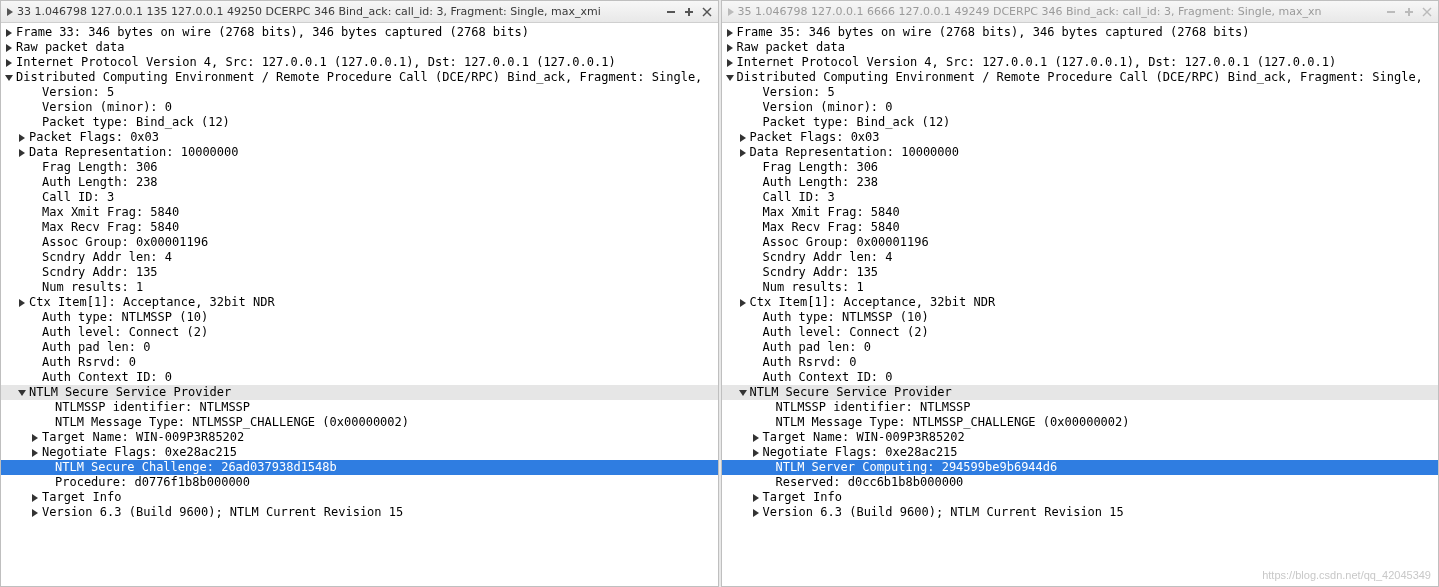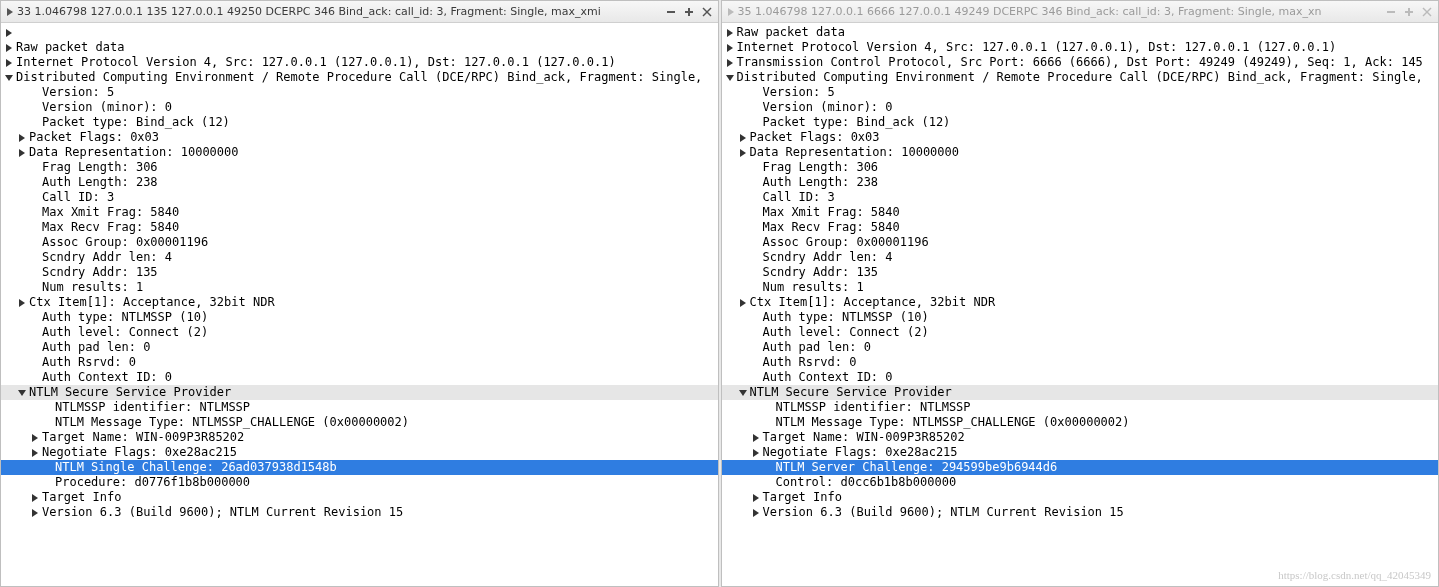--- a/index.html
+++ b/index.html
@@ -13,21 +13,21 @@
   .winbtn { width:14px; height:14px; margin-left:4px; display:flex; align-items:center; justify-content:center; color:#666; cursor:pointer; }
   .winbtn svg { width:10px; height:10px; }
   .tree { flex:1 1 auto; overflow:hidden; padding:2px 0; }
   .row { display:flex; align-items:center; height:15px; white-space:nowrap; cursor:default; }
   .row.selected { background:#2f7de1; color:#fff; }
   .row.expanded-hdr { background:#e6e6e6; }
   .tw { width:12px; height:12px; display:inline-flex; align-items:center; justify-content:center; flex:0 0 12px; }
   .tw svg { width:8px; height:8px; }
   .sp { display:inline-block; flex:0 0 auto; }
   .label { padding-left:1px; }
-  .watermark { position:fixed; right:8px; bottom:4px; font-family:Liberation Serif, serif; font-size:11px; color:#c8c8c8; pointer-events:none; }
+  .watermark { position:fixed; right:8px; bottom:4px; font-family:Liberation Sans, sans-serif; font-size:11px; color:#c8c8c8; pointer-events:none; }
 </style>
 </head>
 <body>
 
 <div class="panes">
   <div class="pane">
     <div class="titlebar">
       <span class="tw">
           <svg viewBox="0 0 8 8">
             <polygon points="0,0 0,8 6,4" fill="#555"></polygon>
@@ -53,20 +53,21 @@
         </span>
     </div>
     <div class="tree" id="tree-0">
         <div class="row">
           <span class="sp" style="width: 2px;"></span>
           <span class="tw">
             <svg viewBox="0 0 8 8">
               <polygon points="1,0 1,8 7,4" fill="#333"></polygon>
             </svg>
           </span>
+          <span class="label">Frame 33: 346 bytes on wire (2768 bits), 346 bytes captured (2768 bits)</span>
         </div>
         <div class="row">
           <span class="sp" style="width: 2px;"></span>
           <span class="tw">
             <svg viewBox="0 0 8 8">
               <polygon points="1,0 1,8 7,4" fill="#333"></polygon>
             </svg>
           </span>
           <span class="label">Raw packet data</span>
         </div>
@@ -233,21 +234,21 @@
           <span class="tw">
             <svg viewBox="0 0 8 8">
               <polygon points="1,0 1,8 7,4" fill="#333"></polygon>
             </svg>
           </span>
           <span class="label">Negotiate Flags: 0xe28ac215</span>
         </div>
         <div class="row selected">
           <span class="sp" style="width: 41px;"></span>
           <span class="tw"></span>
-          <span class="label">NTLM Single Challenge: 26ad037938d1548b</span>
+          <span class="label">NTLM Secure Challenge: 26ad037938d1548b</span>
         </div>
         <div class="row">
           <span class="sp" style="width: 41px;"></span>
           <span class="tw"></span>
           <span class="label">Procedure: d0776f1b8b000000</span>
         </div>
         <div class="row">
           <span class="sp" style="width: 28px;"></span>
           <span class="tw">
             <svg viewBox="0 0 8 8">
@@ -294,44 +295,44 @@
         </span>
     </div>
     <div class="tree" id="tree-1">
         <div class="row">
           <span class="sp" style="width: 2px;"></span>
           <span class="tw">
             <svg viewBox="0 0 8 8">
               <polygon points="1,0 1,8 7,4" fill="#333"></polygon>
             </svg>
           </span>
+          <span class="label">Frame 35: 346 bytes on wire (2768 bits), 346 bytes captured (2768 bits)</span>
+        </div>
+        <div class="row">
+          <span class="sp" style="width: 2px;"></span>
+          <span class="tw">
+            <svg viewBox="0 0 8 8">
+              <polygon points="1,0 1,8 7,4" fill="#333"></polygon>
+            </svg>
+          </span>
           <span class="label">Raw packet data</span>
         </div>
         <div class="row">
           <span class="sp" style="width: 2px;"></span>
           <span class="tw">
             <svg viewBox="0 0 8 8">
               <polygon points="1,0 1,8 7,4" fill="#333"></polygon>
             </svg>
           </span>
           <span class="label">Internet Protocol Version 4, Src: 127.0.0.1 (127.0.0.1), Dst: 127.0.0.1 (127.0.0.1)</span>
         </div>
         <div class="row">
           <span class="sp" style="width: 2px;"></span>
           <span class="tw">
             <svg viewBox="0 0 8 8">
-              <polygon points="1,0 1,8 7,4" fill="#333"></polygon>
-            </svg>
-          </span>
-          <span class="label">Transmission Control Protocol, Src Port: 6666 (6666), Dst Port: 49249 (49249), Seq: 1, Ack: 145</span>
-        </div>
-        <div class="row">
-          <span class="sp" style="width: 2px;"></span>
-          <span class="tw">
-            <svg viewBox="0 0 8 8">
               <polygon points="0,1 8,1 4,7" fill="#333"></polygon>
             </svg>
           </span>
           <span class="label">Distributed Computing Environment / Remote Procedure Call (DCE/RPC) Bind_ack, Fragment: Single,</span>
         </div>
         <div class="row">
           <span class="sp" style="width: 28px;"></span>
           <span class="tw"></span>
           <span class="label">Version: 5</span>
         </div>
@@ -475,26 +476,26 @@
           <span class="tw">
             <svg viewBox="0 0 8 8">
               <polygon points="1,0 1,8 7,4" fill="#333"></polygon>
             </svg>
           </span>
           <span class="label">Negotiate Flags: 0xe28ac215</span>
         </div>
         <div class="row selected">
           <span class="sp" style="width: 41px;"></span>
           <span class="tw"></span>
-          <span class="label">NTLM Server Challenge: 294599be9b6944d6</span>
-        </div>
-        <div class="row">
-          <span class="sp" style="width: 41px;"></span>
-          <span class="tw"></span>
-          <span class="label">Control: d0cc6b1b8b000000</span>
+          <span class="label">NTLM Server Computing: 294599be9b6944d6</span>
+        </div>
+        <div class="row">
+          <span class="sp" style="width: 41px;"></span>
+          <span class="tw"></span>
+          <span class="label">Reserved: d0cc6b1b8b000000</span>
         </div>
         <div class="row">
           <span class="sp" style="width: 28px;"></span>
           <span class="tw">
             <svg viewBox="0 0 8 8">
               <polygon points="1,0 1,8 7,4" fill="#333"></polygon>
             </svg>
           </span>
           <span class="label">Target Info</span>
         </div>

